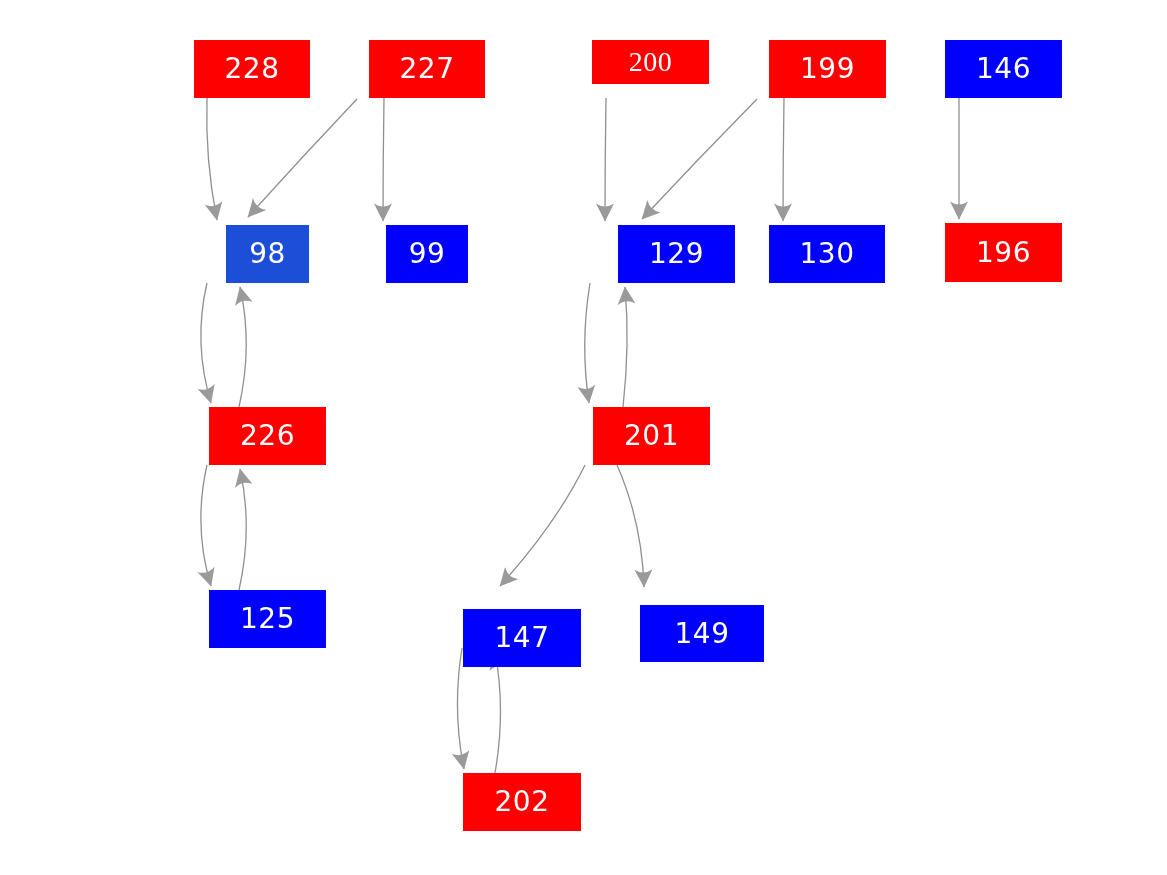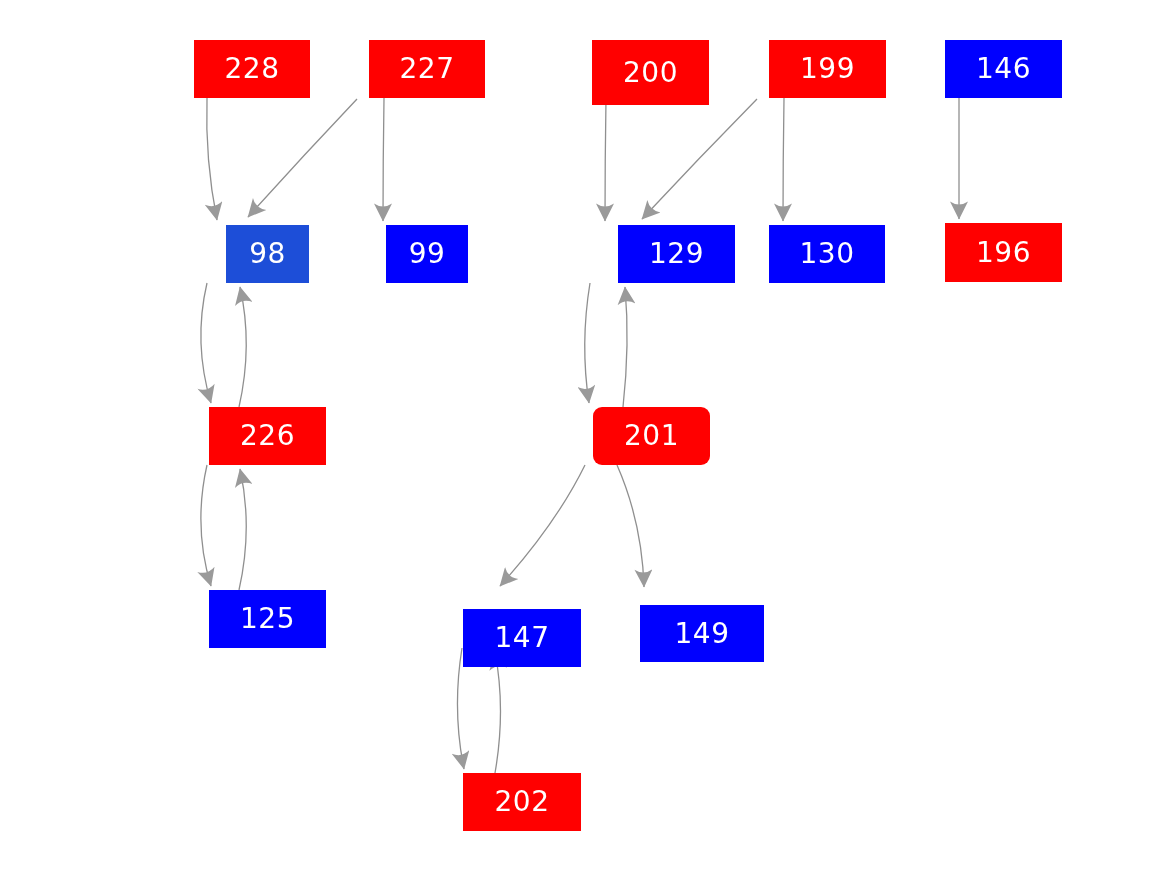--- a/index.html
+++ b/index.html
@@ -67,21 +67,21 @@
         <path d="M 495 773 Q 506 710 495 652" class="edge" stroke="#8f8f8f" marker-end="url(#arrowhead)"></path>
       </g>
   </svg>
   <div id="nodes">
       <div class="graph-node" style="left: 150px; top: 40px; width: 116px; height: 58px; background: rgb(255, 0, 0);">
         <span class="node-label" style="color: rgb(255, 255, 255);">228</span>
       </div>
       <div class="graph-node" style="left: 325px; top: 40px; width: 116px; height: 58px; background: rgb(255, 0, 0);">
         <span class="node-label" style="color: rgb(255, 255, 255);">227</span>
       </div>
-      <div class="graph-node" style="left: 548px; top: 40px; width: 117px; height: 65px; background: rgb(255, 0, 0);">
+      <div class="graph-node" style="left: 548px; top: 40px; width: 117px; height: 44px; background: rgb(255, 0, 0); font-family: Liberation Serif, serif;">
         <span class="node-label" style="color: rgb(255, 255, 255);">200</span>
       </div>
       <div class="graph-node" style="left: 725px; top: 40px; width: 117px; height: 58px; background: rgb(255, 0, 0);">
         <span class="node-label" style="color: rgb(255, 255, 255);">199</span>
       </div>
       <div class="graph-node" style="left: 901px; top: 40px; width: 117px; height: 58px; background: rgb(0, 0, 255);">
         <span class="node-label" style="color: rgb(255, 255, 255);">146</span>
       </div>
       <div class="graph-node" style="left: 182px; top: 225px; width: 83px; height: 58px; background: #1d4ed8;">
         <span class="node-label" style="color: rgb(255, 255, 255);">98</span>
@@ -94,21 +94,21 @@
       </div>
       <div class="graph-node" style="left: 725px; top: 225px; width: 116px; height: 58px; background: rgb(0, 0, 255);">
         <span class="node-label" style="color: rgb(255, 255, 255);">130</span>
       </div>
       <div class="graph-node" style="left: 901px; top: 223px; width: 117px; height: 59px; background: rgb(255, 0, 0);">
         <span class="node-label" style="color: rgb(255, 255, 255);">196</span>
       </div>
       <div class="graph-node" style="left: 165px; top: 407px; width: 117px; height: 58px; background: rgb(255, 0, 0);">
         <span class="node-label" style="color: rgb(255, 255, 255);">226</span>
       </div>
-      <div class="graph-node" style="left: 549px; top: 407px; width: 117px; height: 58px; background: rgb(255, 0, 0); border-radius: 9px;">
+      <div class="graph-node" style="left: 549px; top: 407px; width: 117px; height: 58px; background: rgb(255, 0, 0);">
         <span class="node-label" style="color: rgb(255, 255, 255);">201</span>
       </div>
       <div class="graph-node" style="left: 165px; top: 590px; width: 117px; height: 58px; background: rgb(0, 0, 255);">
         <span class="node-label" style="color: rgb(255, 255, 255);">125</span>
       </div>
       <div class="graph-node" style="left: 419px; top: 609px; width: 118px; height: 58px; background: rgb(0, 0, 255);">
         <span class="node-label" style="color: rgb(255, 255, 255);">147</span>
       </div>
       <div class="graph-node" style="left: 596px; top: 605px; width: 124px; height: 57px; background: rgb(0, 0, 255);">
         <span class="node-label" style="color: rgb(255, 255, 255);">149</span>

